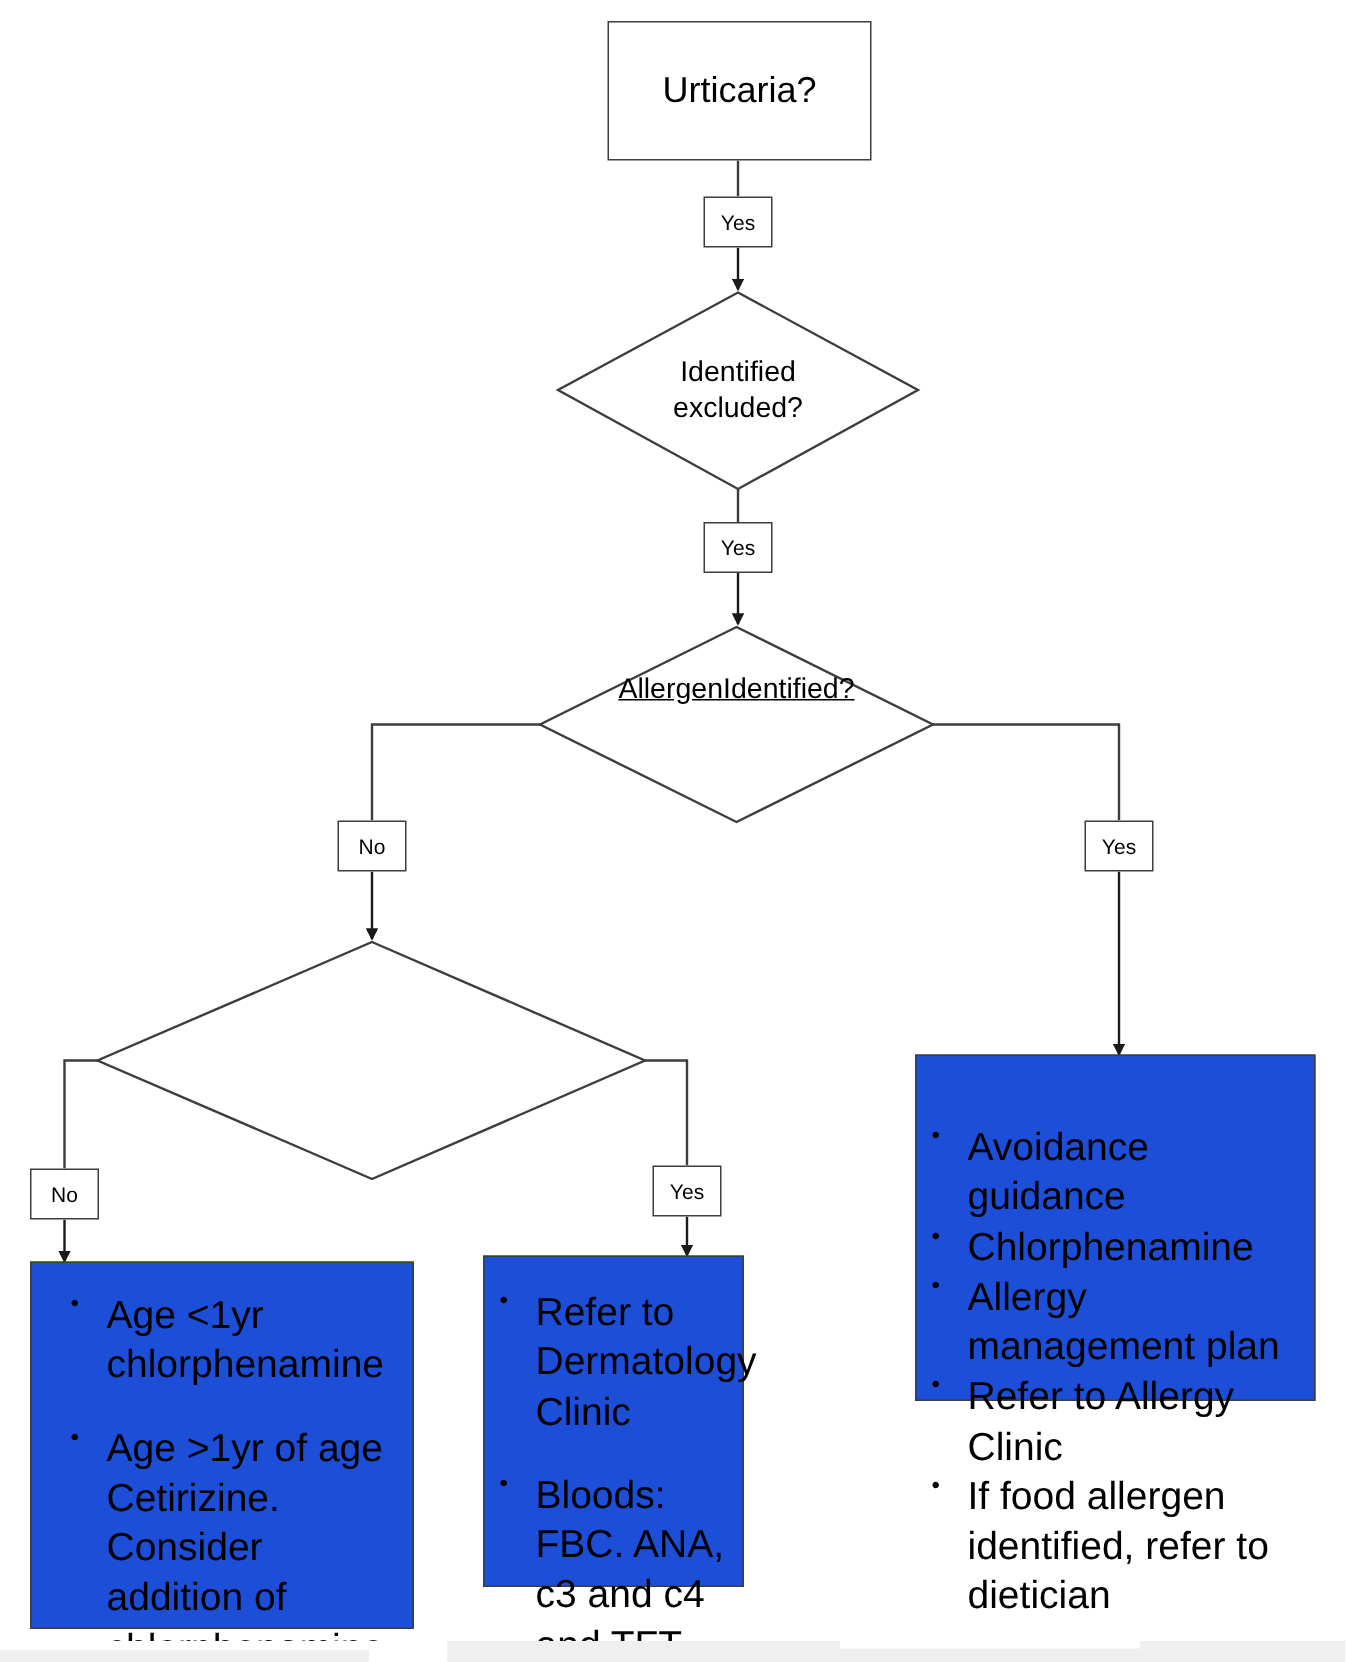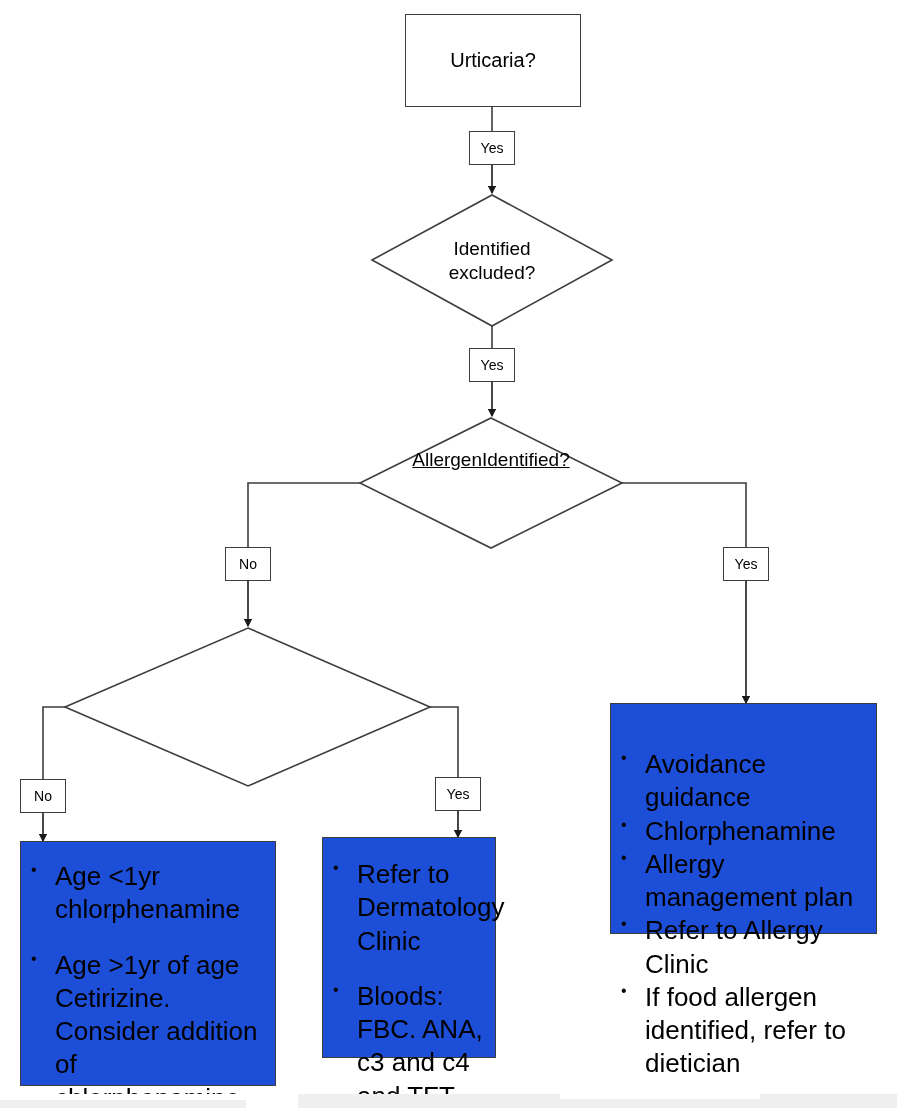--- a/index.html
+++ b/index.html
@@ -27,21 +27,21 @@
     box-sizing: border-box;
     display: flex;
     align-items: center;
     justify-content: center;
     color: #000000;
   }
   .proc {
     border: 1.4px solid #3d3d3d;
     background: #ffffff;
     text-align: right;
-    font-size: 20px;
+    font-size: 24px;
   }
   .lbl {
     border: 1.4px solid #3d3d3d;
     background: #ffffff;
     text-align: center;
     font-size: 14px;
     line-height: 1;
   }
   .diamond-text {
     position: absolute;
@@ -171,21 +171,21 @@
 
 
   <div class="node lbl" style="left:20px; top:779px; width:46px; height:34px;">
     <span>No</span>
   </div>
 
   <div class="node lbl" style="left:435px; top:777px; width:46px; height:34px;">
     <span>Yes</span>
   </div>
 
-  <div class="listbox" style="left:20px; top:841px; width:256px; height:245px; padding:18px 12px 0 0;">
+  <div class="listbox" style="left:20px; top:841px; width:256px; height:245px; padding:18px 12px 0 16px;">
     <ul class="spaced">
       <li>Age &lt;1yr chlorphenamine</li>
       <li>Age &gt;1yr of age Cetirizine.  Consider addition of chlorphenamine at night if sleep disturbed.</li>
     </ul>
   </div>
 
   <div class="listbox" style="left:322px; top:837px; width:174px; height:221px; padding:20px 10px 0 0;">
     <ul class="spaced">
       <li>Refer to Dermatology Clinic</li>
       <li>Bloods: FBC. ANA, c3 and c4 and TFT</li>

